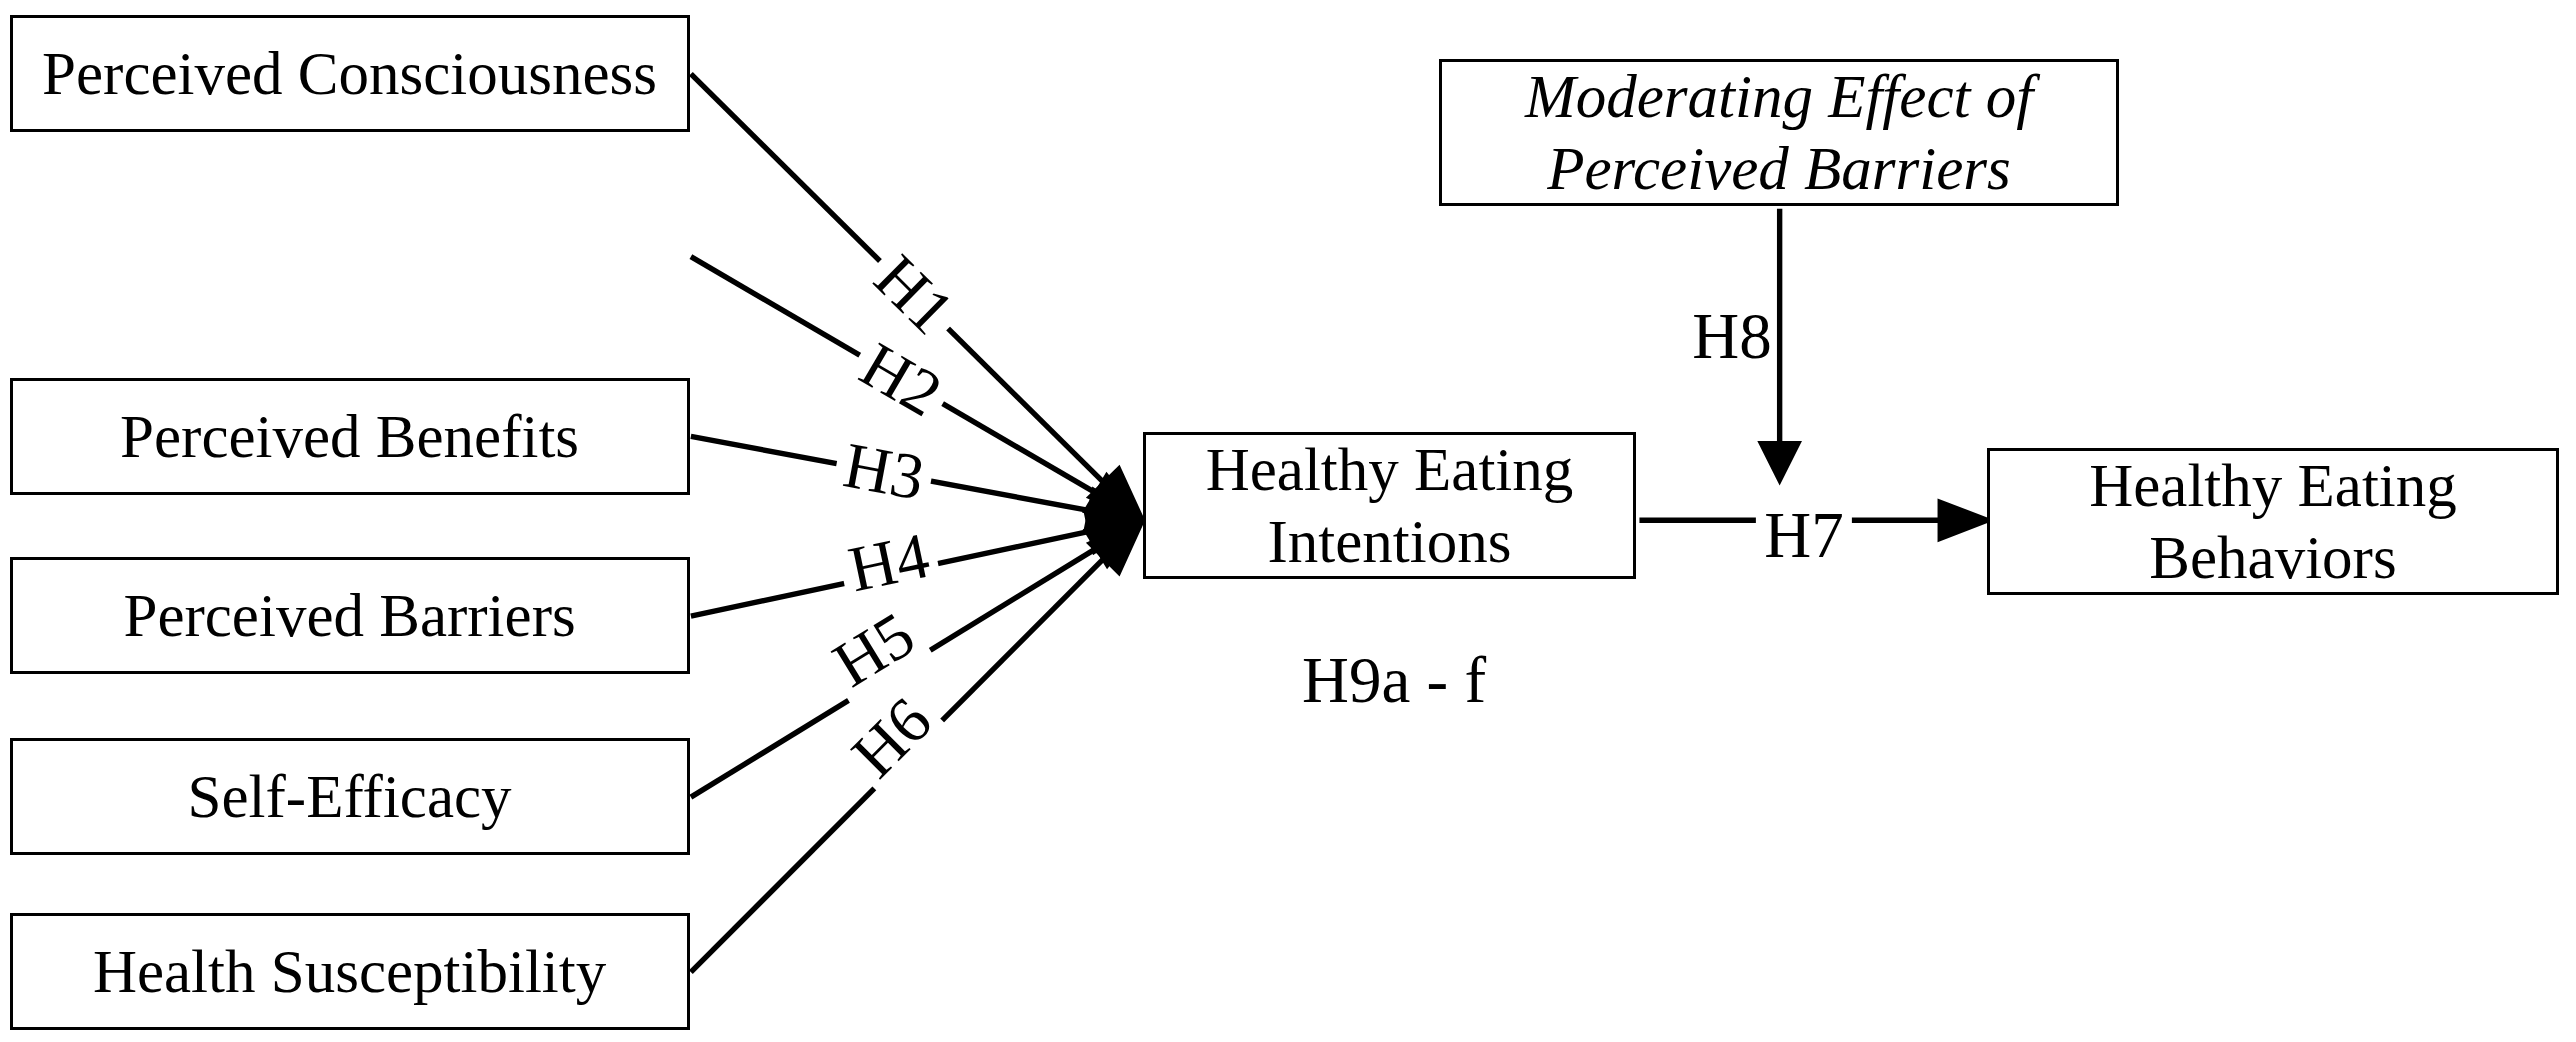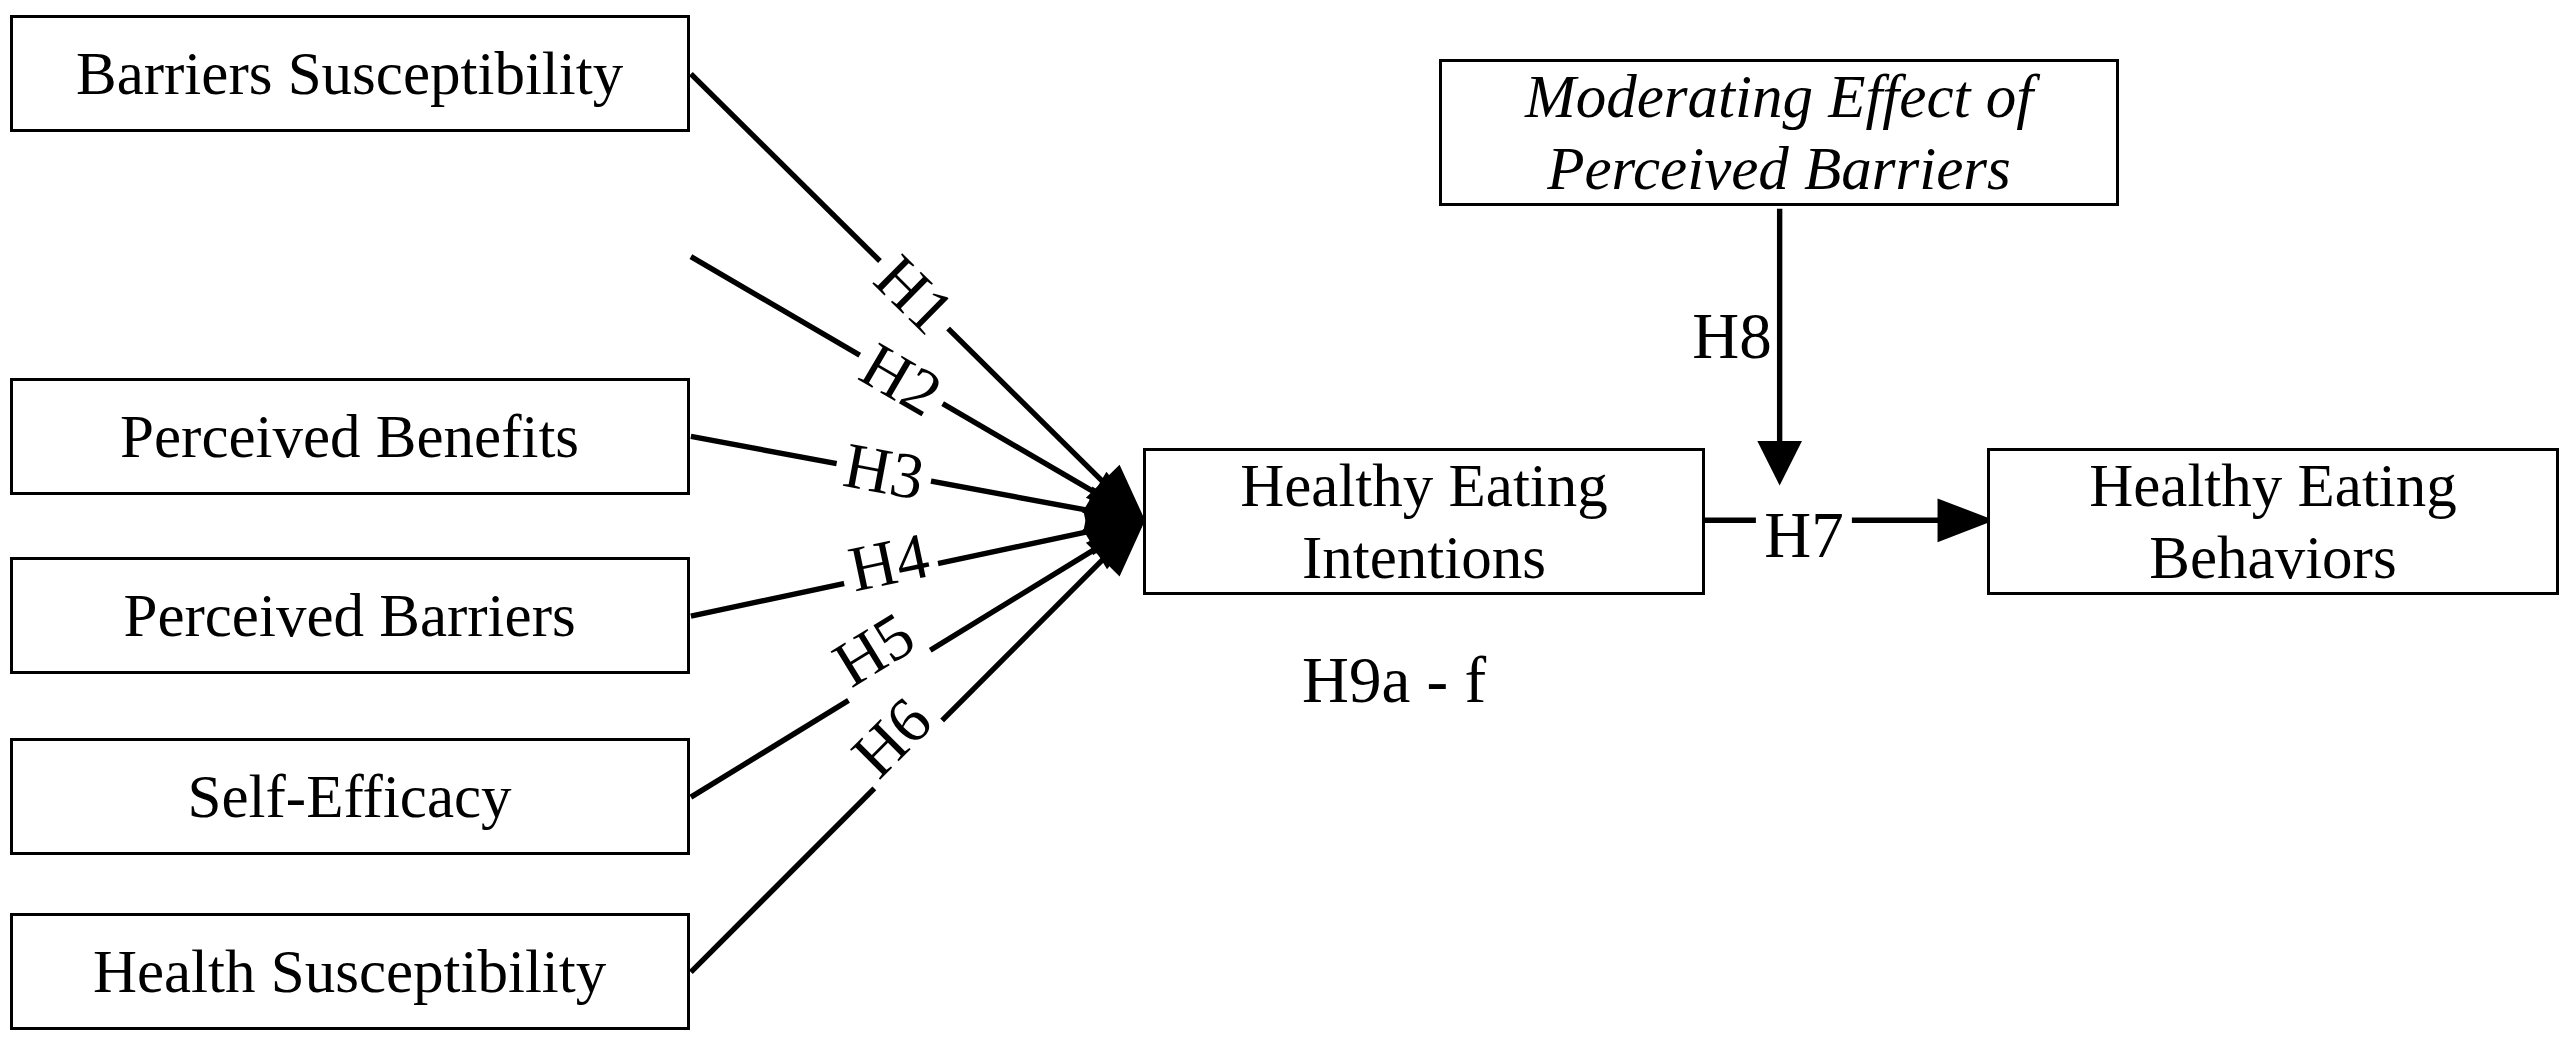--- a/index.html
+++ b/index.html
@@ -24,21 +24,21 @@
     background: #ffffff;
     display: flex;
     align-items: center;
     justify-content: center;
     text-align: center;
     font-size: 61px;
     line-height: 1.18;
   }
   .box.single { white-space: nowrap; }
   .predictor { left: 9.6px; width: 680px; height: 117px; }
-  .box-intentions { left: 1143px; top: 448px; width: 562px; height: 147px; padding: 0 36px; }
+  .box-intentions { left: 1143px; top: 432px; width: 493px; height: 147px; padding: 0 36px; }
   .box-behaviors { left: 1987px; top: 448px; width: 572px; height: 147px; padding: 0 24px; }
   .box-moderator { left: 1439px; top: 59px; width: 680px; height: 147px; padding: 0 30px; font-style: italic; }
   .plabel {
     position: absolute;
     font-size: 65px;
     line-height: 1.0;
     background: #ffffff;
     padding: 2.4px 8.4px;
     white-space: nowrap;
     transform: translate(-50%, -50%);
@@ -74,21 +74,21 @@
 
       <line x1="2736" y1="868" x2="3240" y2="868"></line>
       <polygon points="3316,868 3238,838 3238,898"></polygon>
 
       <line x1="2970" y1="348" x2="2970" y2="740"></line>
       <polygon points="2970,800 2940,740 3000,740"></polygon>
     </g>
   </svg>
 
   <div class="box predictor single" style="top:15px">
-    <span>Barriers Susceptibility</span>
+    <span>Perceived Consciousness</span>
   </div>
   <div class="box predictor single" style="top:378px">
     <span>Perceived Benefits</span>
   </div>
   <div class="box predictor single" style="top:738px">
     <span>Self-Efficacy</span>
   </div>
   <div class="box predictor single" style="top:557px">
     <span>Perceived Barriers</span>
   </div>

